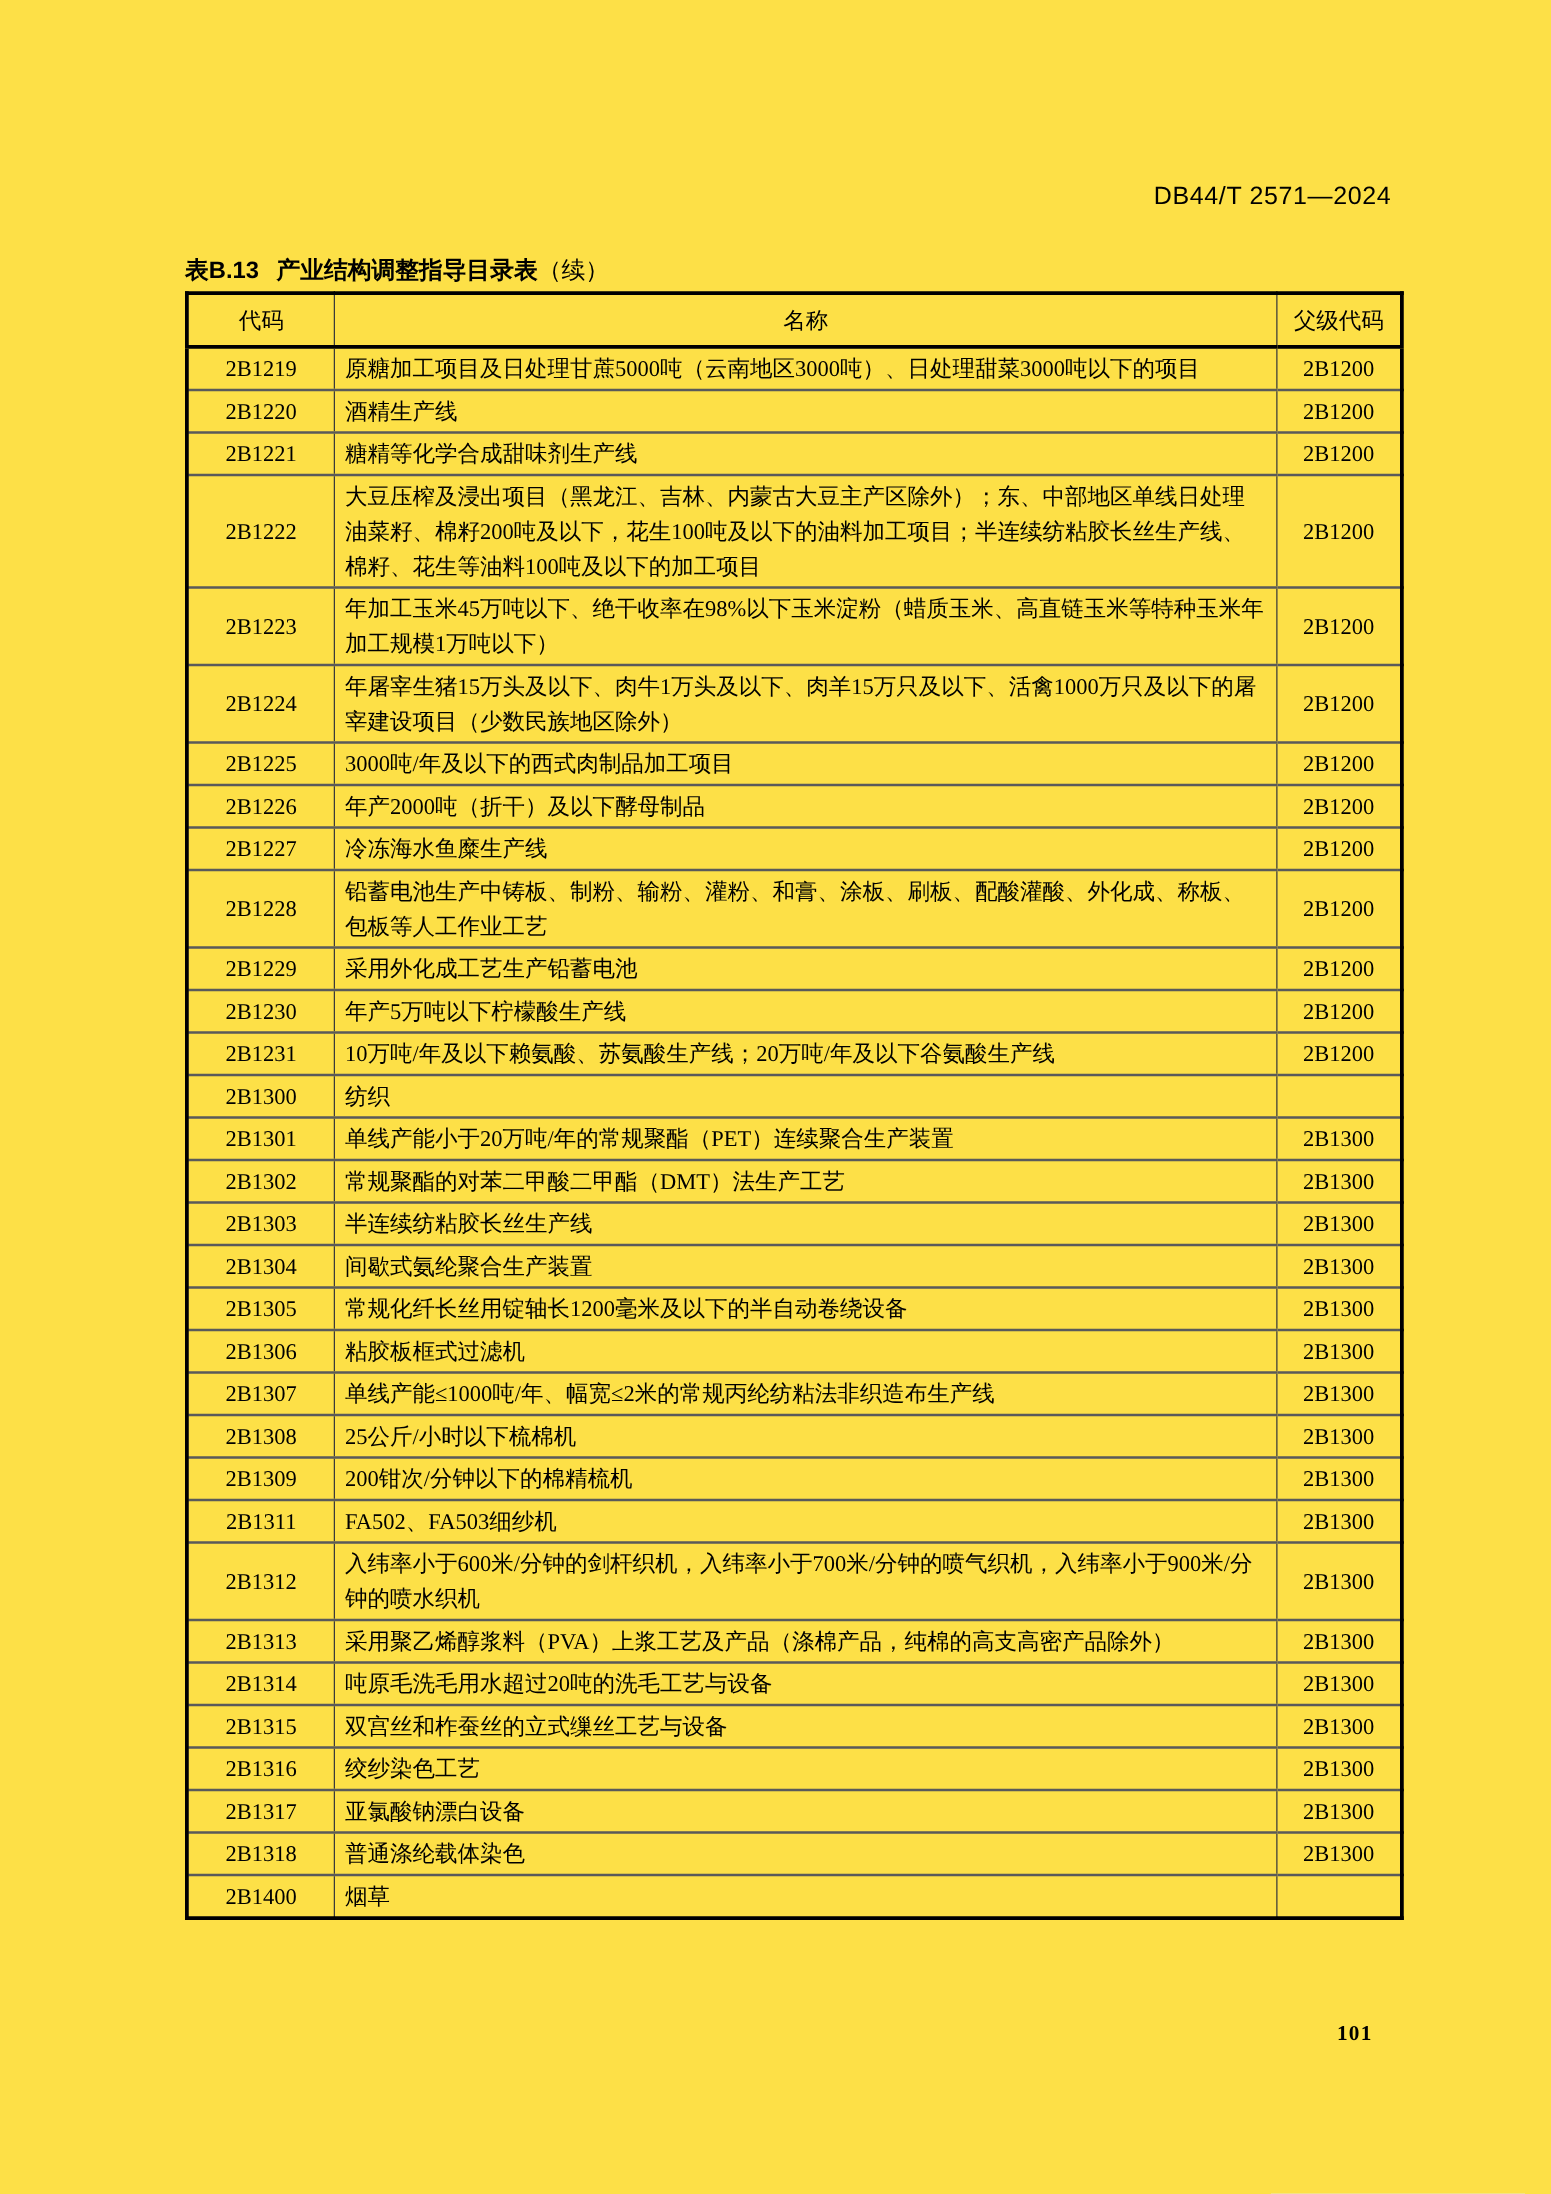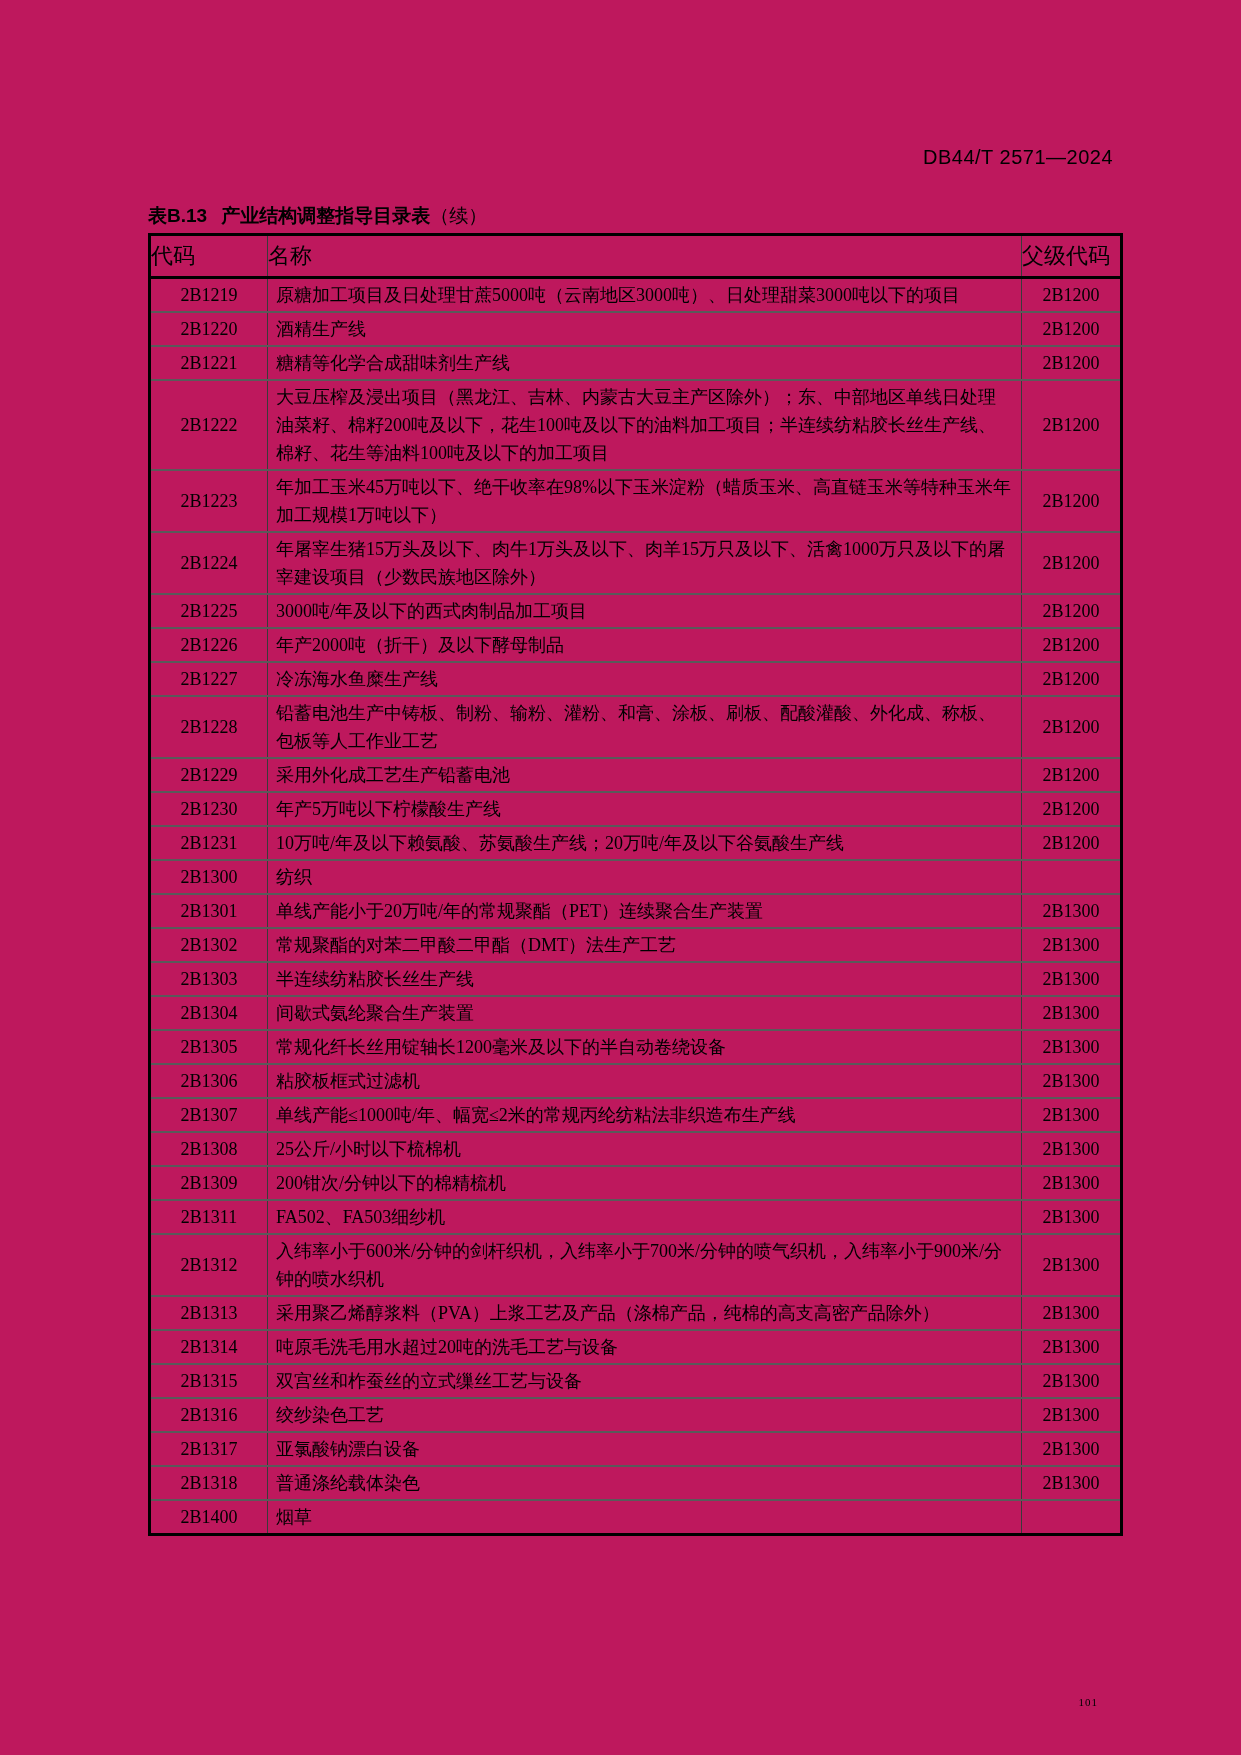--- a/index.html
+++ b/index.html
@@ -1,21 +1,21 @@
 <!DOCTYPE html>
 <html lang="zh"><head>
 <meta charset="utf-8">
 <style>
   * { margin: 0; padding: 0; box-sizing: border-box; }
   html, body { background: #e8e8e8; }
   .page {
     position: relative;
     width: 1241px;
     height: 1755px;
-    background: #be185d;
+    background: #fde047;
     font-family: "Liberation Serif", "DejaVu Serif", serif;
     color: #000;
     overflow: hidden;
   }
   .doc-code {
     position: absolute;
     top: 146px;
     right: 128px;
     font-family: "Liberation Sans", "DejaVu Sans", sans-serif;
     font-size: 20px;
@@ -45,47 +45,48 @@
     table-layout: fixed;
     border: 3px solid #000;
     font-size: 18px;
   }
   table.catalog col.c-code   { width: 118px; }
   table.catalog col.c-name   { width: 754px; }
   table.catalog col.c-parent { width: 100px; }
   table.catalog th {
     height: 43px;
     font-weight: normal;
-    text-align: left;
+    text-align: center;
     vertical-align: middle;
     border-bottom: 3px solid #000;
     border-left: 1px solid #3a3a3a;
-    font-size: 22px;
+    font-size: 18px;
     margin-top: 16px;
   }
   table.catalog th:first-child { border-left: none; }
   table.catalog td {
     height: 32px;
     line-height: 28px;
     padding: 2px 8px;
     vertical-align: middle;
     border-top: 2px solid #5a5a5a;
     border-left: 1px solid #3a3a3a;
     word-break: break-all;
   }
   table.catalog td:first-child { border-left: none; text-align: center; }
   table.catalog tbody tr:first-child td { border-top: none; }
   td.col-code, td.col-parent { text-align: center; padding: 2px 2px; }
   td.col-name { text-align: left; padding-left: 12px; padding-right: 10px; }
   .page-number {
     position: absolute;
-    top: 1696px;
+    top: 1617px;
     right: 143px;
-    font-size: 11px;
+    font-size: 17px;
     letter-spacing: 1px;
+    font-weight: bold;
   }
 </style>
 </head>
 <body>
 
 <div class="page">
 
   <div class="doc-code">DB44/T 2571—2024</div>
 
   <div class="table-title">

